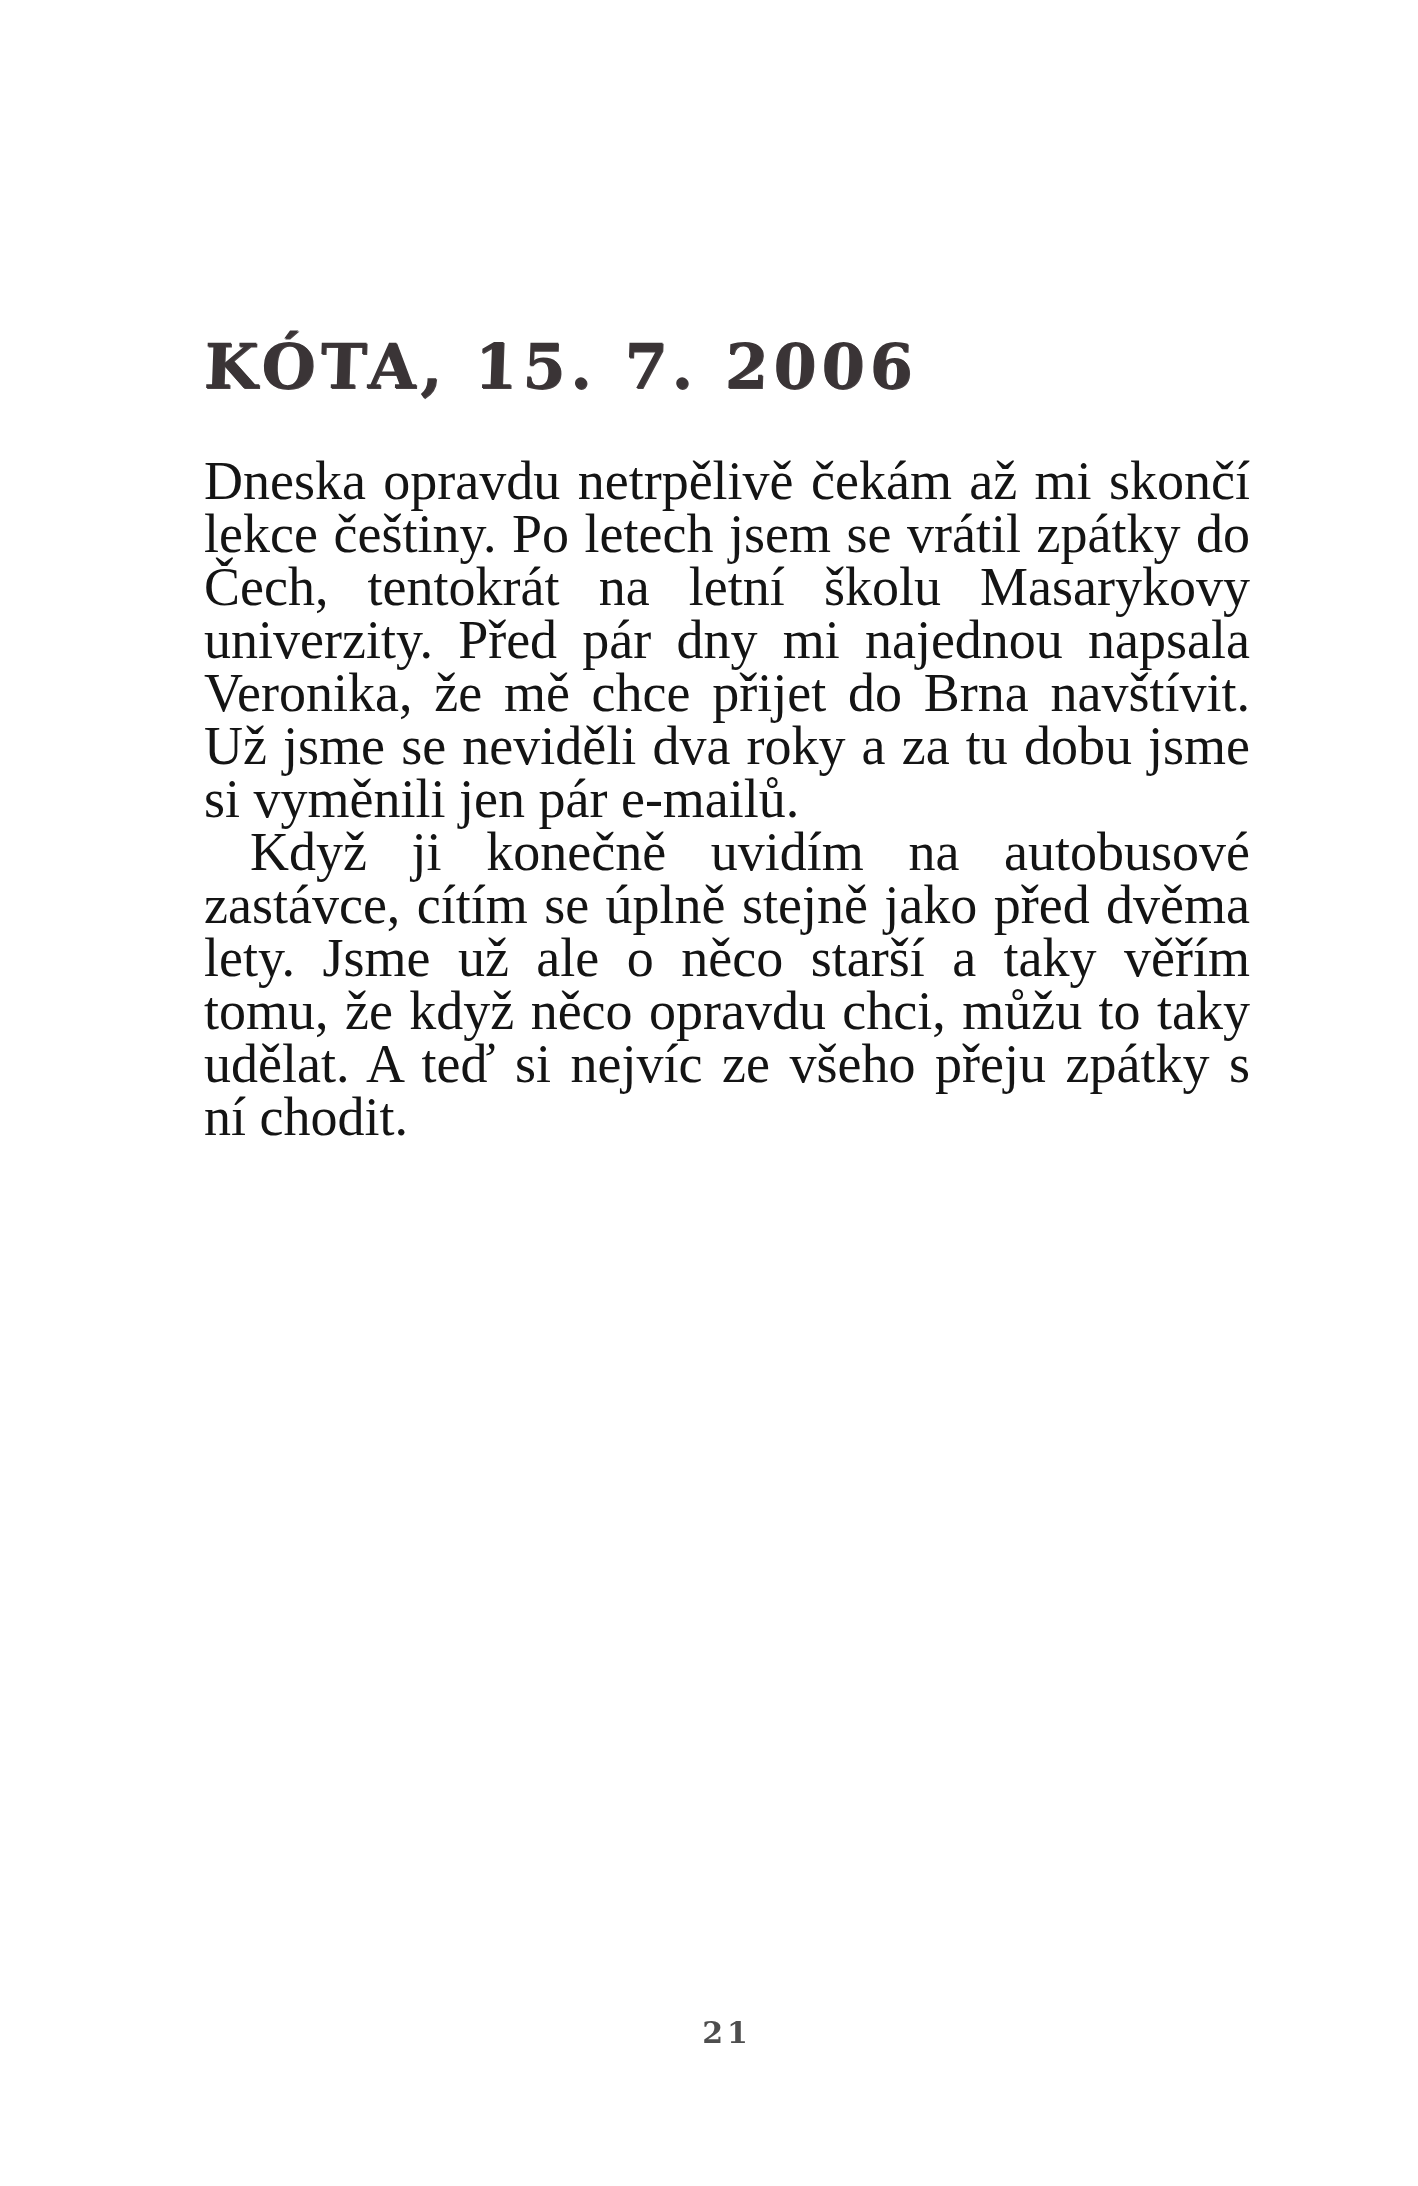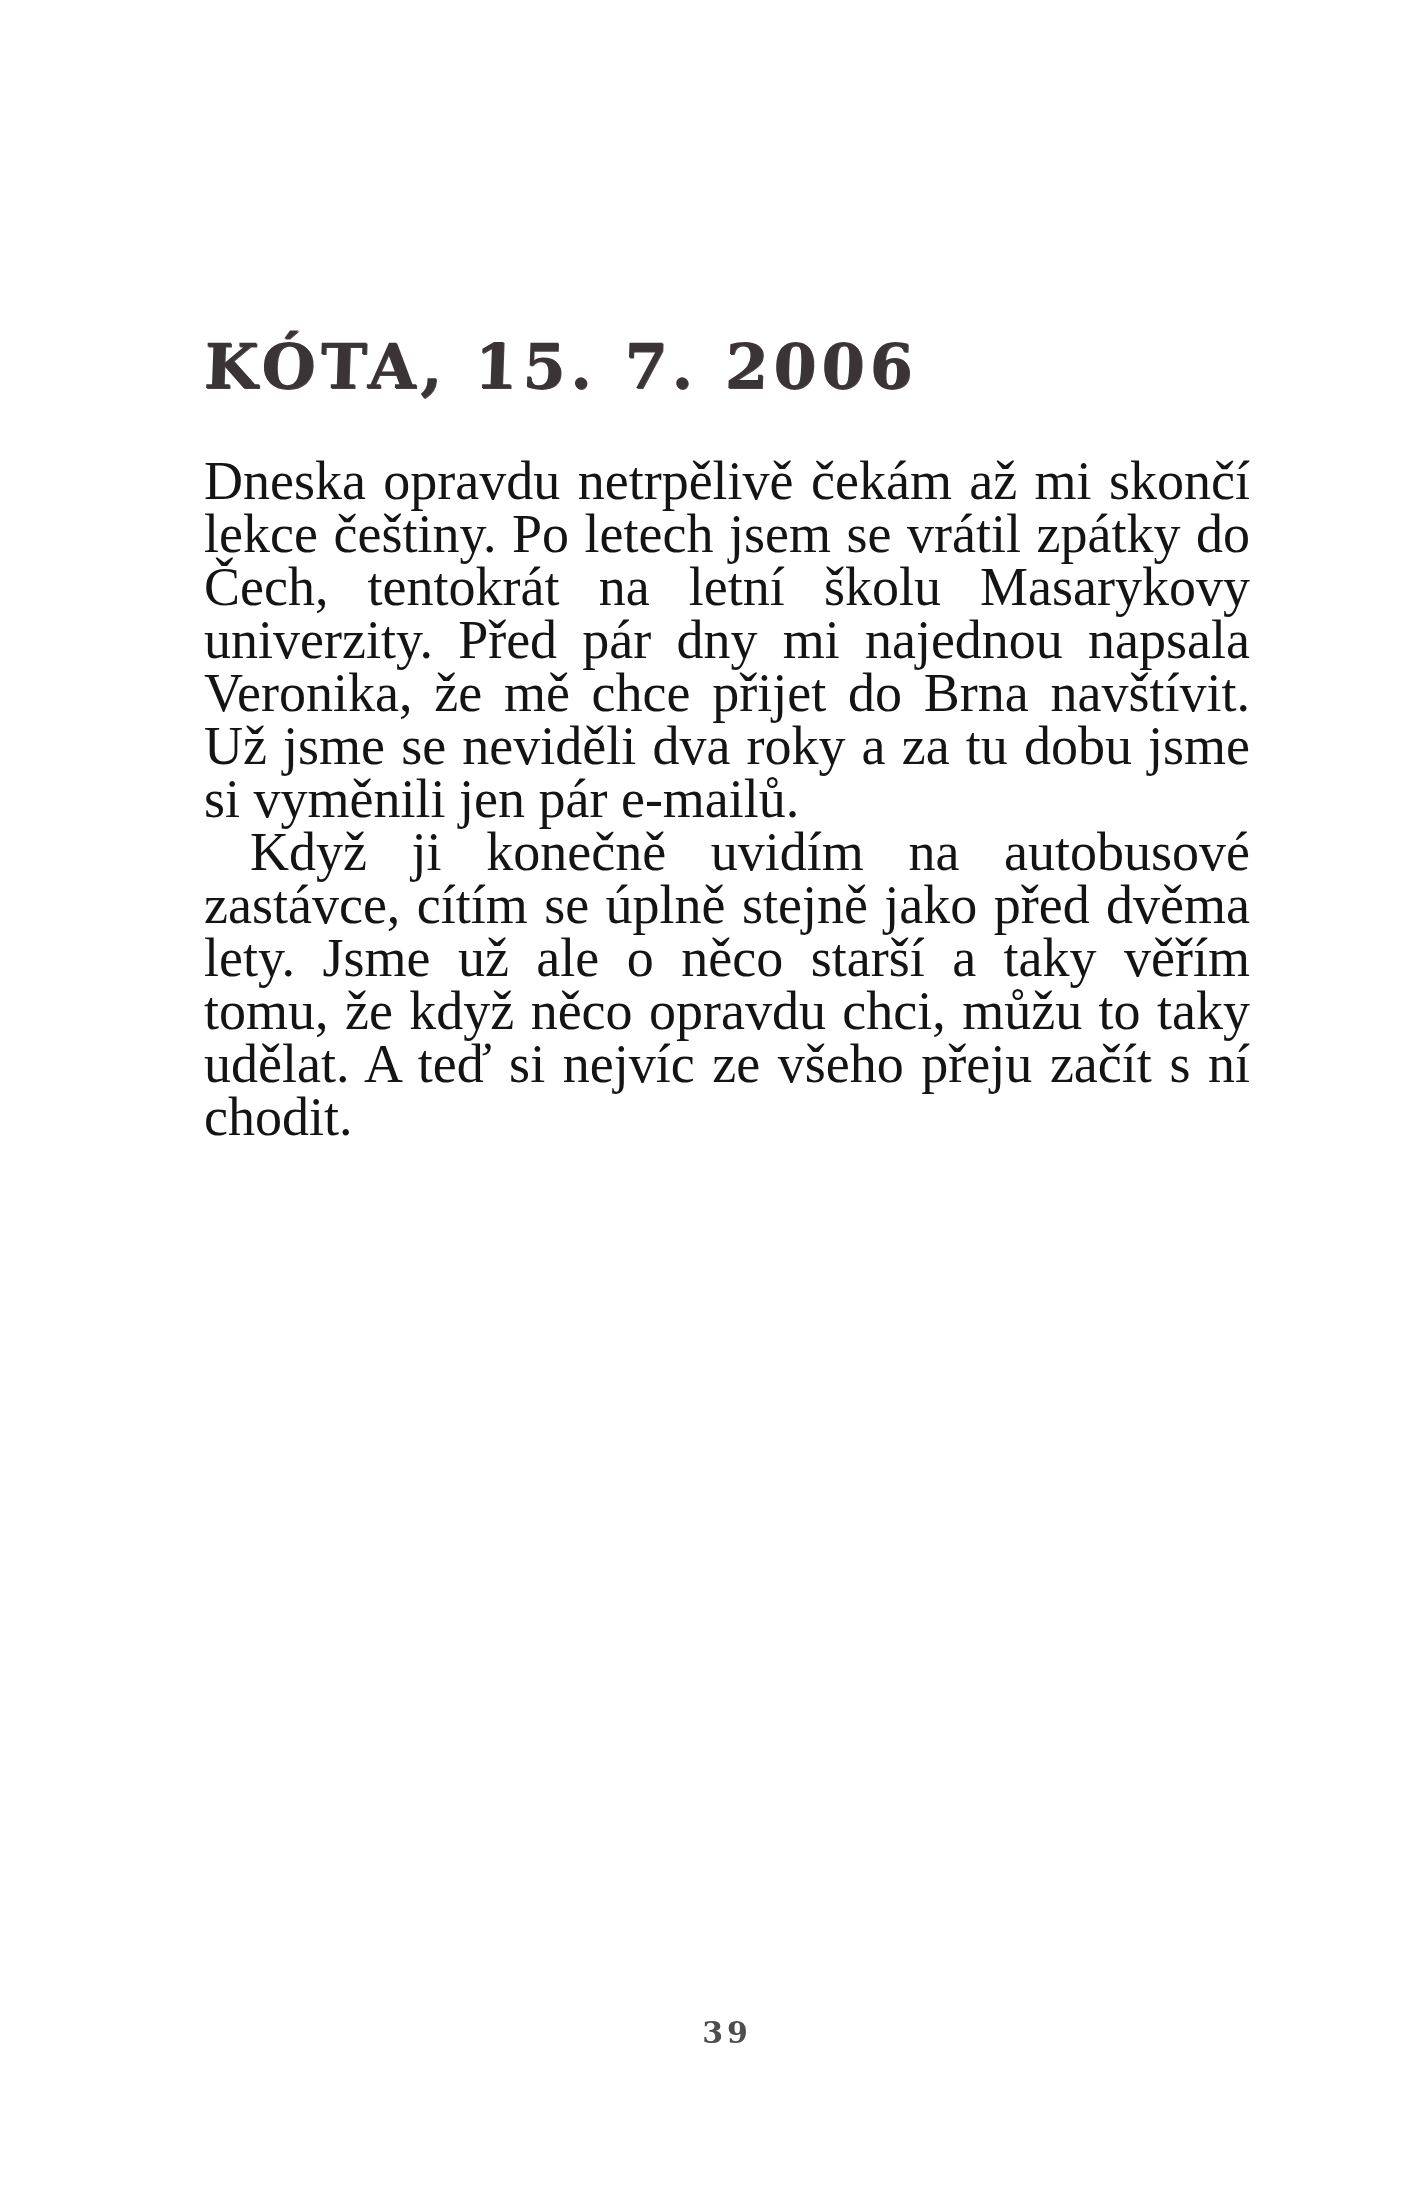--- a/index.html
+++ b/index.html
@@ -57,17 +57,17 @@
   }
 </style>
 </head>
 <body>
 
 <div class="page">
   <div class="content">
     <h1 class="chapter-heading">KÓTA, 15. 7. 2006</h1>
     <div class="body-text">
       <p>Dneska opravdu netrpělivě čekám až mi skončí lekce češtiny. Po letech jsem se vrátil zpátky do Čech, tentokrát na letní školu Masarykovy univerzity. Před pár dny mi najednou napsala Veronika, že mě chce přijet do Brna navštívit. Už jsme se neviděli dva roky a za tu dobu jsme si vyměnili jen pár e-mailů.</p>
-      <p>Když ji konečně uvidím na autobusové zastávce, cítím se úplně stejně jako před dvěma lety. Jsme už ale o něco starší a taky věřím tomu, že když něco opravdu chci, můžu to taky udělat. A teď si nejvíc ze všeho přeju začít s ní chodit.</p>
+      <p>Když ji konečně uvidím na autobusové zastávce, cítím se úplně stejně jako před dvěma lety. Jsme už ale o něco starší a taky věřím tomu, že když něco opravdu chci, můžu to taky udělat. A teď si nejvíc ze všeho přeju zpátky s ní chodit.</p>
     </div>
   </div>
-  <div class="page-number">39</div>
+  <div class="page-number">21</div>
 </div>
 
 </body></html>

